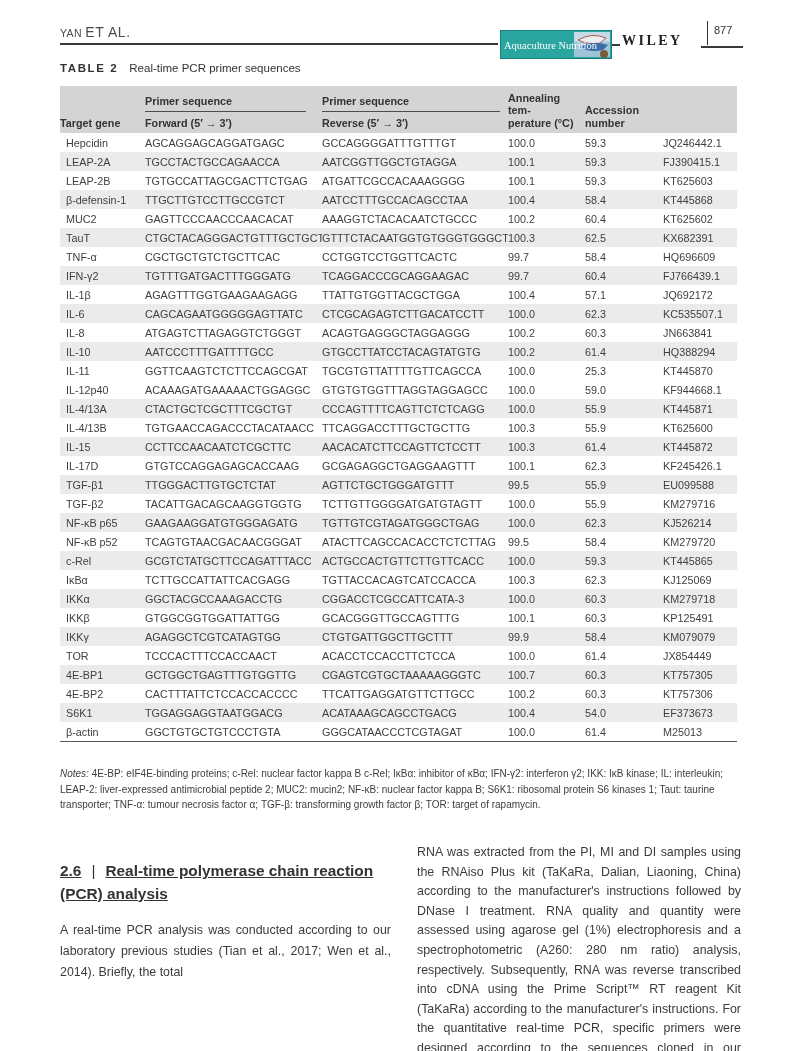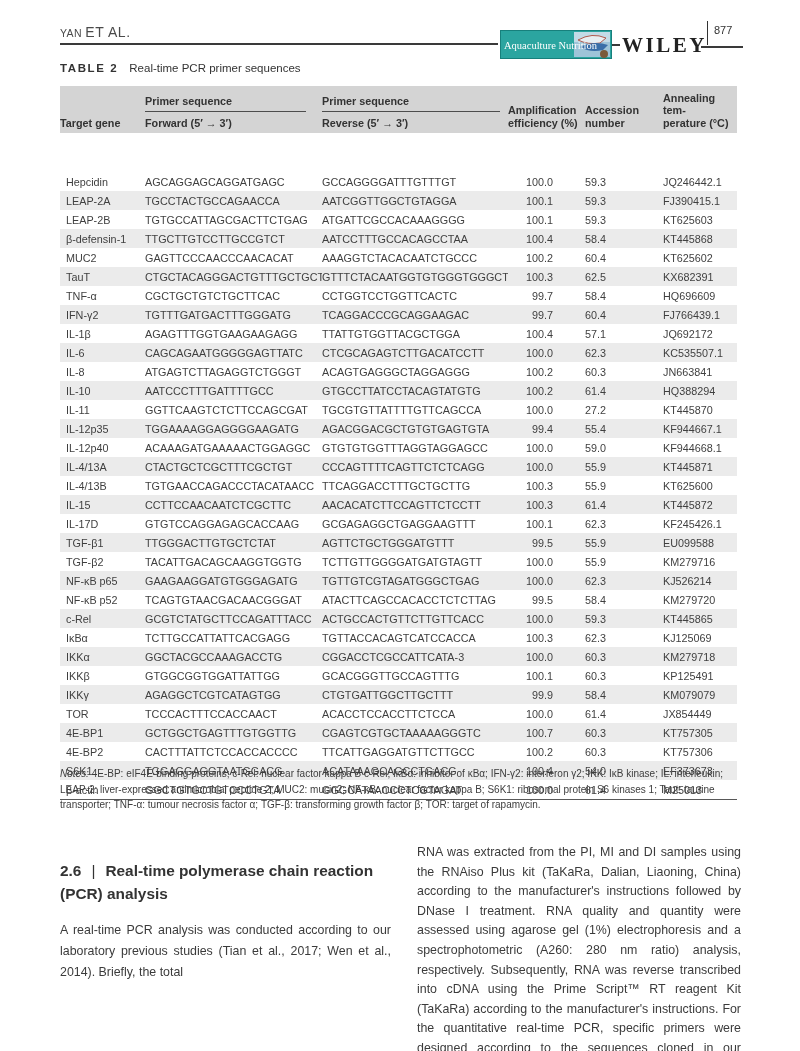--- a/index.html
+++ b/index.html
@@ -10,52 +10,52 @@
   body{width:800px;height:1051px;position:relative;font-family:"Liberation Sans",sans-serif;color:var(--ink);}
   .page{position:absolute;inset:0;overflow:hidden;}
 
   
   .running-head{position:absolute;left:60px;top:24px;font-size:10.5px;color:#4a4a4a;letter-spacing:.4px;}
   .running-head .etal{font-size:14px;letter-spacing:.6px;}
   .head-rule{position:absolute;left:60px;top:43px;width:438px;height:2px;background:var(--rule);}
   .badge{position:absolute;left:500px;top:30px;width:112px;height:20px;}
   .badge svg{display:block;}
   .head-dash{position:absolute;left:612px;top:44px;width:8px;height:2px;background:var(--rule);}
-  .wiley{position:absolute;left:622px;top:33px;font-family:"Liberation Serif",serif;font-size:21px;font-weight:bold;letter-spacing:2.5px;color:#222;}
+  .wiley{position:absolute;left:622px;top:33px;font-family:"Liberation Serif",serif;font-size:14px;font-weight:bold;letter-spacing:2.5px;color:#222;}
   .page-vbar{position:absolute;left:707px;top:21px;width:1px;height:24px;background:#333;}
   .page-number{position:absolute;left:714px;top:24px;font-size:11px;color:#333;}
   .page-rule{position:absolute;left:701px;top:46px;width:42px;height:2px;background:var(--rule);}
 
   
   .tbl-caption{position:absolute;left:60px;top:62px;font-size:11.5px;color:#333;text-align:right;}
   .tbl-caption .lbl{font-weight:bold;letter-spacing:1.6px;margin-right:11px;}
 
   
   .grid-cols{display:grid;grid-template-columns:85px 177px 186px 77px 78px 74px;}
   .thead{position:absolute;left:60px;top:86px;width:677px;height:47px;background:var(--thead-bg);
          font-weight:bold;font-size:10.8px;color:#333;}
   .th{display:flex;flex-direction:column;justify-content:flex-end;padding-bottom:7px;line-height:12.5px;}
   .th.gene{}
   .th .grp{margin-bottom:3px;margin-top:9px;}
   .th .grp-rule{height:1px;background:#4d4d4d;margin:0 16px 5px 0;}
-  .tbody{position:absolute;left:60px;top:133px;width:677px;border-bottom:1px solid #585858;margin-top:39px;}
+  .tbody{position:absolute;left:60px;top:133px;width:677px;border-bottom:1px solid #585858;}
   .trow{height:19px;align-items:center;font-size:10.8px;color:#3f3f3f;}
   .trow.alt{background:var(--stripe);}
   .cell{white-space:nowrap;overflow:hidden;}
   .c-gene{padding-left:6px;}
-  .c-eff{text-align:right;padding-right:32px;}
+  .c-eff{padding-right:32px;}
 
   
   .notes{position:absolute;left:60px;top:766px;width:681px;font-size:10px;line-height:15.5px;color:#3d3d3d;text-align:left;}
   .notes .nlabel{font-style:italic;}
 
   
   .col-left{position:absolute;left:60px;top:843px;width:331px;font-size:12.4px;line-height:21px;text-align:justify;color:#3b3b3b;}
   .col-right{position:absolute;left:417px;top:843px;width:324px;font-size:12.4px;line-height:19.6px;text-align:justify;color:#3b3b3b;}
-  .sec-head{margin-top:17px;font-size:15.4px;line-height:22.5px;font-weight:bold;color:#333;text-align:left;}
+  .sec-head{margin-top:17px;font-size:15.4px;line-height:22.5px;font-weight:bold;color:#333;text-align:left;text-decoration:underline;}
   .sec-head .sep{margin:0 10px;font-weight:normal;}
   .para2{margin-top:15px;}
 </style>
 </head>
 <body>
 
 <div class="page">
 
   <div class="running-head">
     <span>YAN</span>
@@ -90,30 +90,26 @@
       <span class="grp">Primer sequence</span>
       <div class="grp-rule"></div>
       <span>Forward (5′ → 3′)</span>
     </div>
     <div class="th">
       <span class="grp">Primer sequence</span>
       <div class="grp-rule" style="margin-right:8px;"></div>
       <span>Reverse (5′ → 3′)</span>
     </div>
     <div class="th">
-      <span>Amplification</span>
-      <span>efficiency (%)</span>
+      <span>Annealing tem-</span>
+      <span>perature (°C)</span>
     </div>
     <div class="th">
       <span>Accession</span>
       <span>number</span>
-    </div>
-    <div class="th">
-      <span>Annealing tem-</span>
-      <span>perature (°C)</span>
     </div>
   </div>
 
   <div class="tbody">
       <div class="trow grid-cols">
         <div class="cell c-gene">Hepcidin</div>
         <div class="cell c-forward">AGCAGGAGCAGGATGAGC</div>
         <div class="cell c-reverse">GCCAGGGGATTTGTTTGT</div>
         <div class="cell c-eff">100.0</div>
         <div class="cell c-temp">59.3</div>
@@ -205,30 +201,22 @@
         <div class="cell c-reverse">GTGCCTTATCCTACAGTATGTG</div>
         <div class="cell c-eff">100.2</div>
         <div class="cell c-temp">61.4</div>
         <div class="cell c-acc">HQ388294</div>
       </div>
       <div class="trow grid-cols">
         <div class="cell c-gene">IL-11</div>
         <div class="cell c-forward">GGTTCAAGTCTCTTCCAGCGAT</div>
         <div class="cell c-reverse">TGCGTGTTATTTTGTTCAGCCA</div>
         <div class="cell c-eff">100.0</div>
-        <div class="cell c-temp">27.2</div>
+        <div class="cell c-temp">25.3</div>
         <div class="cell c-acc">KT445870</div>
-      </div>
-      <div class="trow grid-cols alt">
-        <div class="cell c-gene">IL-12p35</div>
-        <div class="cell c-forward">TGGAAAAGGAGGGGAAGATG</div>
-        <div class="cell c-reverse">AGACGGACGCTGTGTGAGTGTA</div>
-        <div class="cell c-eff">99.4</div>
-        <div class="cell c-temp">55.4</div>
-        <div class="cell c-acc">KF944667.1</div>
       </div>
       <div class="trow grid-cols">
         <div class="cell c-gene">IL-12p40</div>
         <div class="cell c-forward">ACAAAGATGAAAAACTGGAGGC</div>
         <div class="cell c-reverse">GTGTGTGGTTTAGGTAGGAGCC</div>
         <div class="cell c-eff">100.0</div>
         <div class="cell c-temp">59.0</div>
         <div class="cell c-acc">KF944668.1</div>
       </div>
       <div class="trow grid-cols alt">

